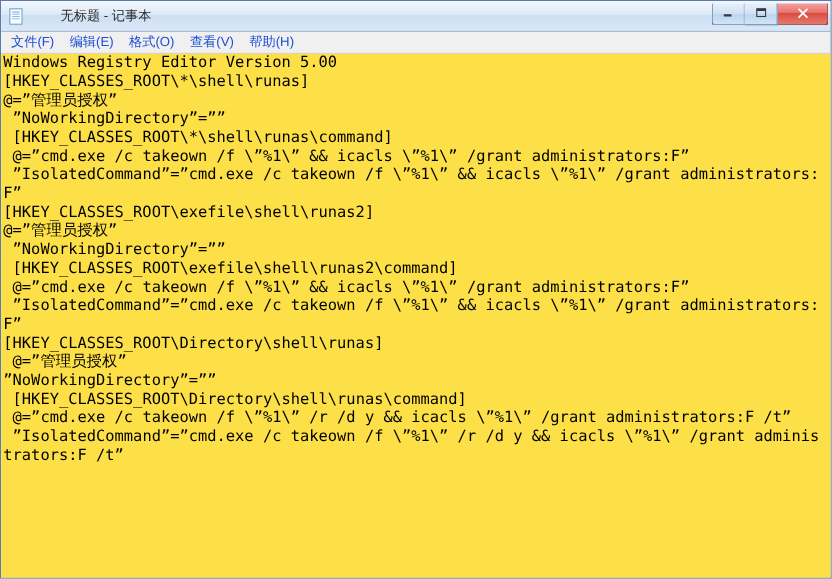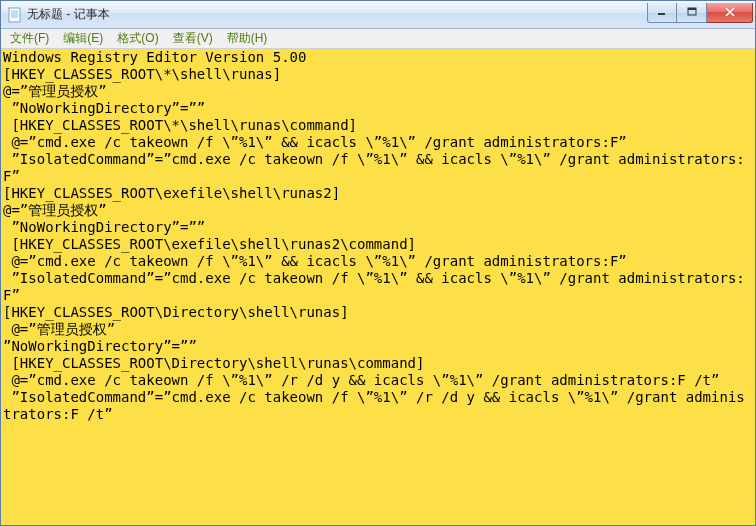--- a/index.html
+++ b/index.html
@@ -12,20 +12,21 @@
     border: 1px solid #5a7ca8;
   }
   .titlebar {
     height: 28px;
     background: linear-gradient(to bottom, #f3f8fe 0%, #dde9f7 45%, #cfe0f4 46%, #d9e7f8 100%);
     border-bottom: 1px solid #a0b4cc;
     display: flex;
     align-items: center;
     padding: 0 2px 0 6px;
     position: relative;
+    gap: 28px;
   }
   .titlebar .icon {
     width: 16px;
     height: 16px;
     margin-right: 4px;
     display: inline-flex;
     align-items: center;
     justify-content: center;
   }
   .titlebar .title {
@@ -67,21 +68,21 @@
     background: #f0f0f0;
     border-bottom: 1px solid #d0d0d0;
     display: flex;
     align-items: center;
     padding: 0 2px;
     font-size: 12px;
   }
   .menu-item {
     padding: 2px 7px;
     cursor: default;
-    color: #4d7c0f;
+    color: #1d4ed8;
   }
   .content {
     position: absolute;
     top: 49px;
     left: 1px;
     right: 1px;
     bottom: 1px;
     overflow: auto;
     background: #fde047;
   }

